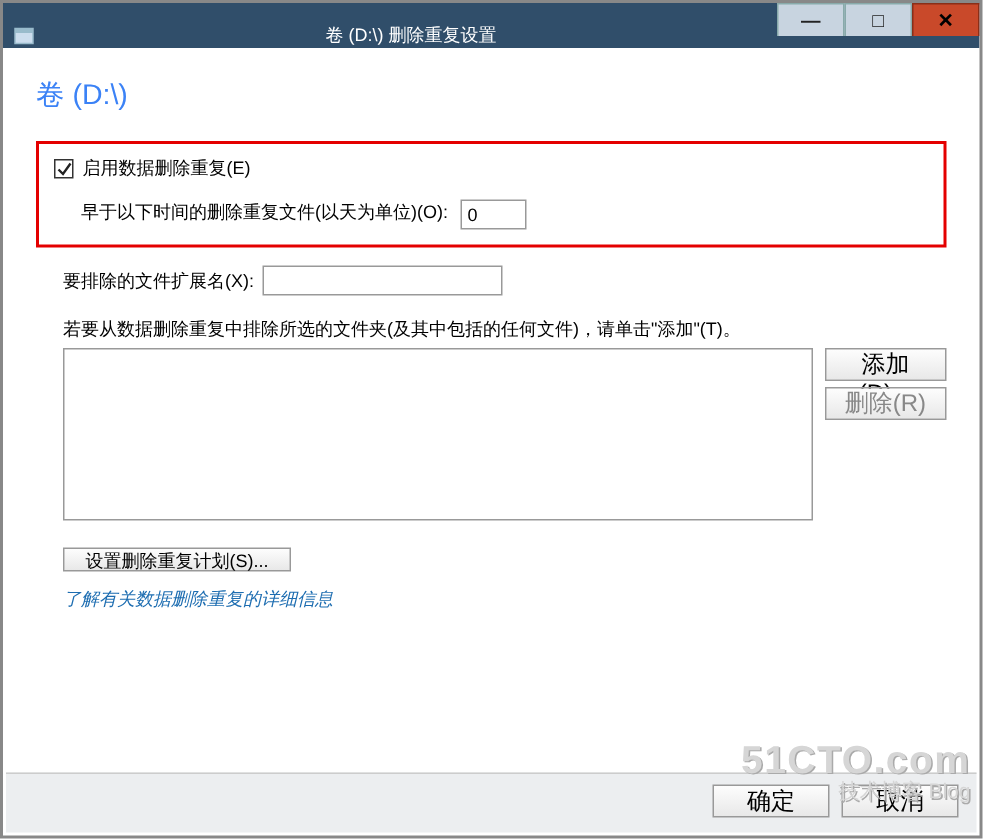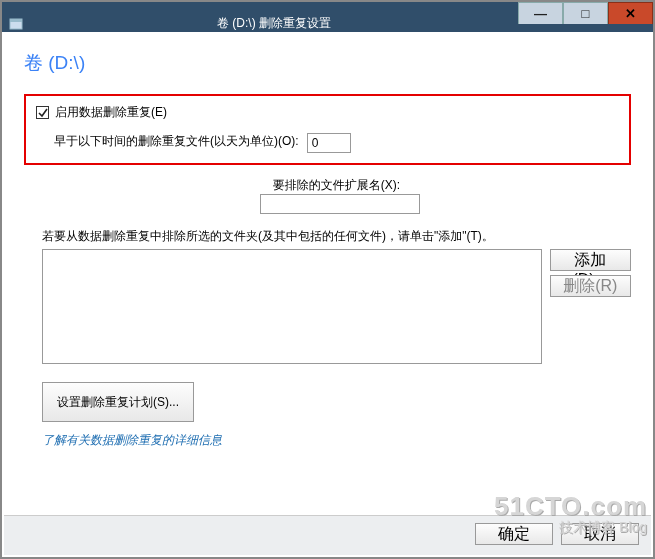--- a/index.html
+++ b/index.html
@@ -66,21 +66,20 @@
       width: 44px; height: 20px;
       border: 1px solid #999;
       margin-left: 8px;
       padding: 0 4px;
       font-size: 12px;
     }
     .hint-text { margin: 8px 0 8px 18px; }
     .exclude-ext-row {
       display: flex; align-items: center;
       margin: 6px 0 14px 18px;
-      flex-direction: column;
     }
     .ext-input {
       width: 160px; height: 20px;
       border: 1px solid #999;
       margin-left: 6px;
       padding: 0 4px;
     }
     .folder-hint { margin: 6px 0 4px 18px; }
     .folder-area {
       display: flex;
@@ -100,21 +99,21 @@
       border: 1px solid #999;
       background: linear-gradient(#fdfdfd,#e8e8e8);
       font-size: 16px;
       margin-bottom: 4px;
       cursor: default;
       padding: 0 6px;
     }
     .std-btn.disabled { color: #888; }
     .schedule-btn-row { margin: 18px 0 10px 18px; }
     .schedule-btn {
-      height: 40px; padding: 0 14px;
+      height: 16px; padding: 0 14px;
       border: 1px solid #999;
       background: linear-gradient(#fdfdfd,#e8e8e8);
       font-size: 12px;
     }
     .link {
       color: #1d6db1;
       margin: 6px 0 0 18px;
       cursor: pointer;
       font-style: italic;
     }

